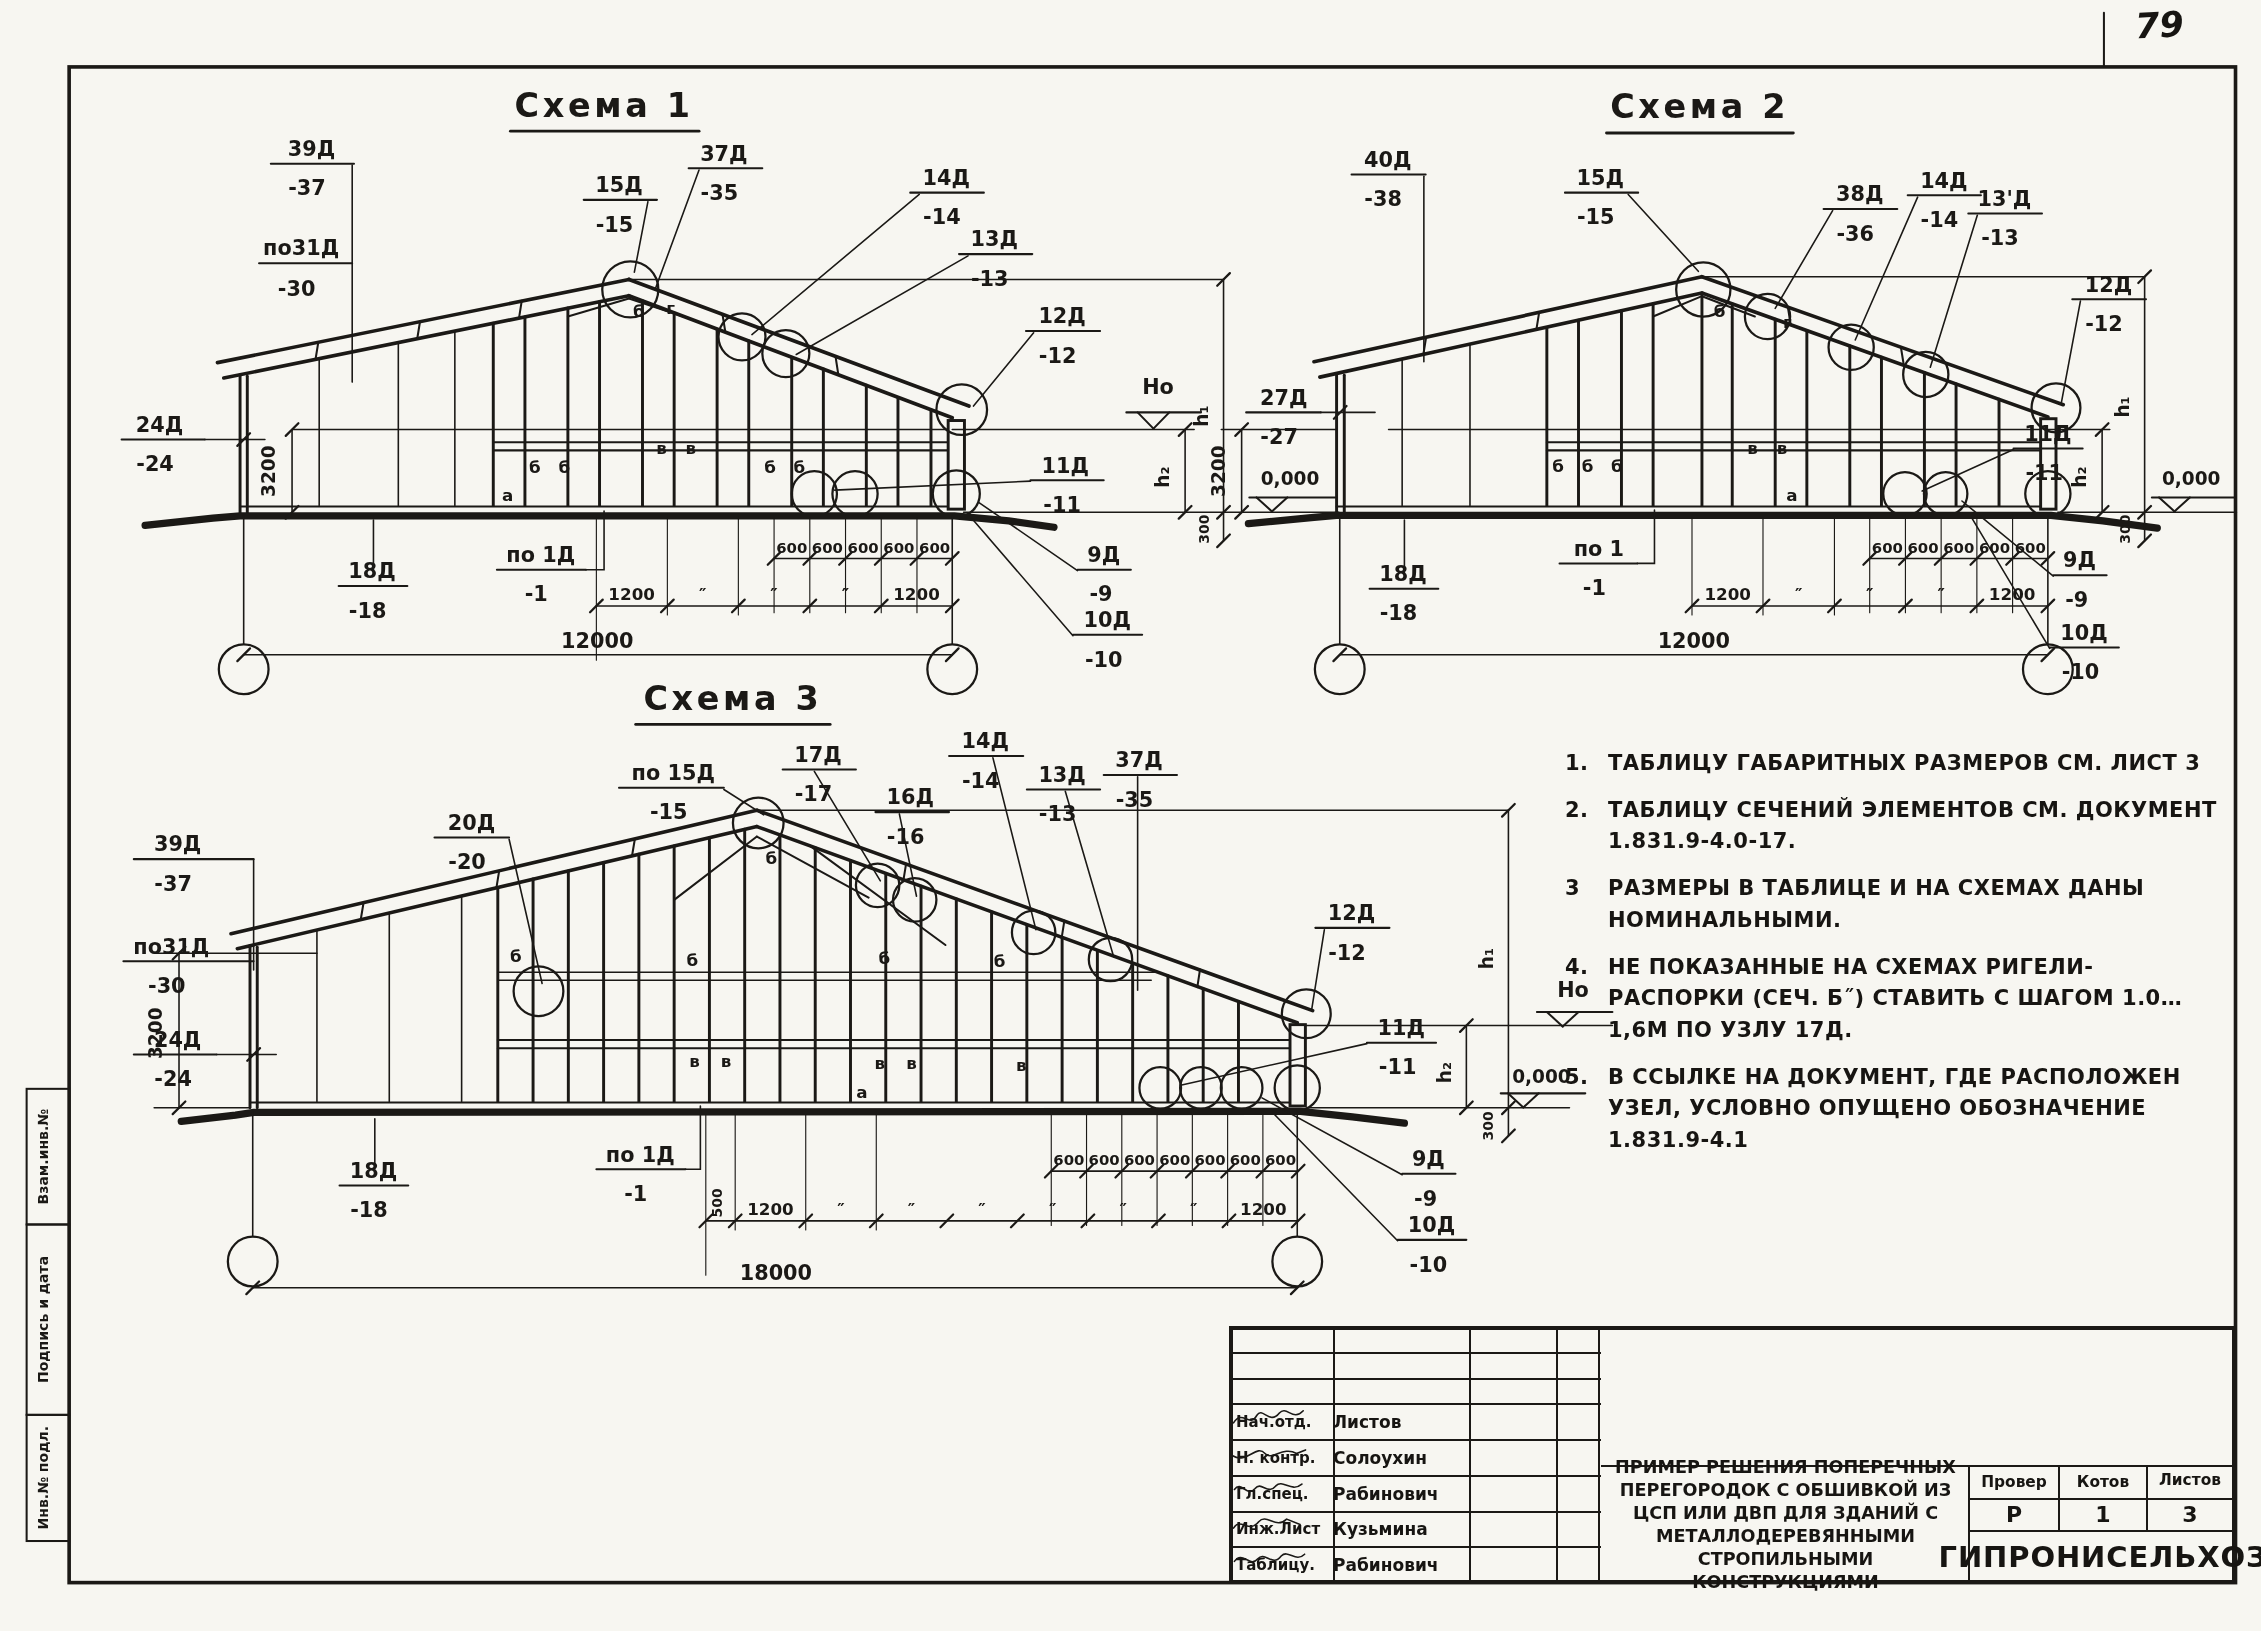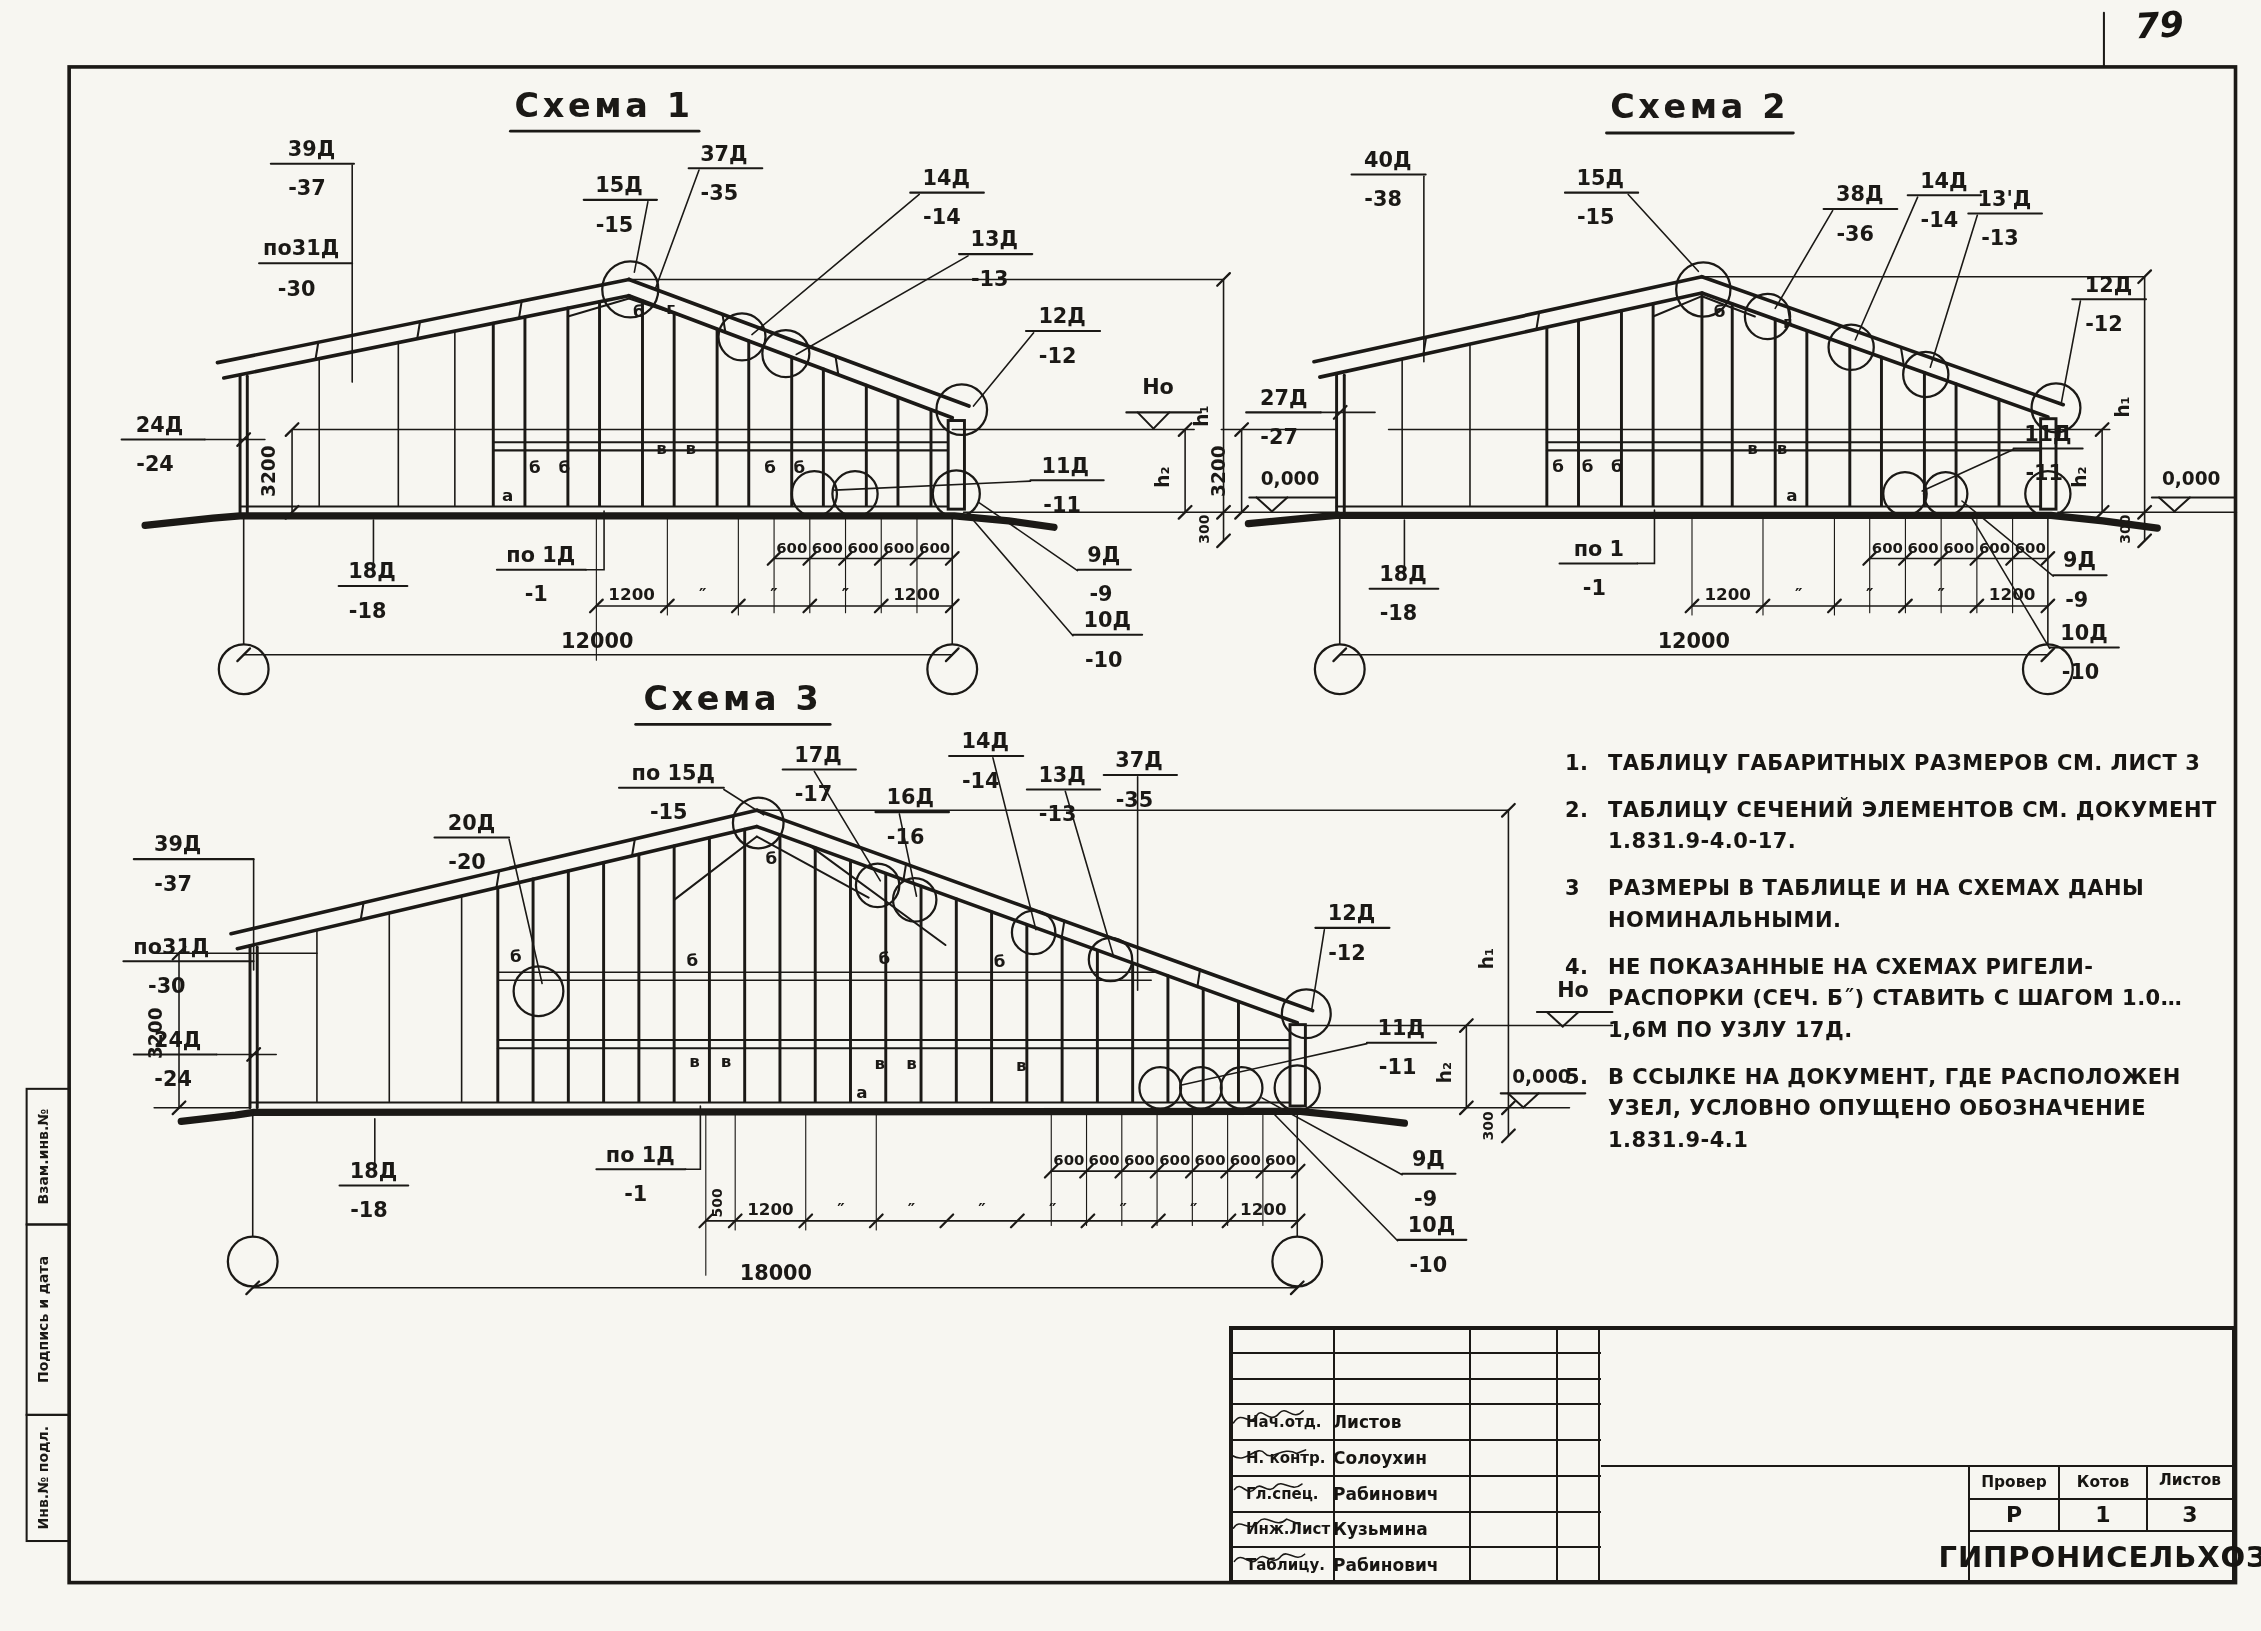--- a/index.html
+++ b/index.html
@@ -24,21 +24,21 @@
   .hl,.vl{position:absolute;background:#1b1916;}
   .docnum{position:absolute;left:372px;top:0;width:635px;height:141px;display:flex;
           align-items:center;justify-content:center;font-size:45px;font-weight:700;letter-spacing:4.5px;}
   .descr{position:absolute;left:372px;top:141px;width:369px;height:116px;display:flex;align-items:center;
          justify-content:center;text-align:center;font-size:17.6px;font-weight:700;line-height:1.3;
          text-transform:uppercase;padding:2.7px 6.3px;box-sizing:border-box;}
   .stcell{position:absolute;display:flex;align-items:center;justify-content:center;font-weight:700;}
   .org{position:absolute;left:741px;top:204px;width:266px;height:53px;display:flex;align-items:center;
        justify-content:center;font-size:29px;font-weight:700;letter-spacing:0.9px;}
   .sigrow{position:absolute;left:0;width:372px;height:36px;display:flex;align-items:center;}
-  .sigrow .role{width:104px;flex:0 0 104px;font-size:15px;font-weight:700;padding-left:17px;box-sizing:border-box;}
+  .sigrow .role{width:104px;flex:0 0 104px;font-size:15px;font-weight:700;padding-left:7px;box-sizing:border-box;}
   .sigrow .nm{width:136px;flex:0 0 136px;font-size:17px;font-weight:700;}
   .pagenum{position:absolute;left:2135px;top:3.6px;width:99px;font-size:35px;font-weight:700;
            font-style:italic;transform:rotate(-3deg);}
 </style>
 </head>
 <body>
 
 <div class="page">
 
 <svg width="2273" height="1631" viewBox="0 0 5025 3607">
@@ -823,20 +823,21 @@
         </svg>
   </div>
   <div class="sigrow" style="top:221px">
     <span class="role">Таблицу.</span>
     <span class="nm">Рабинович</span>
     <svg width="81" height="27" viewBox="0 0 180 60">
           <path d="M12,32 C30,6 46,48 64,26 C80,8 96,46 116,20 C132,4 148,36 168,16" class="w3"></path>
         </svg>
   </div>
 
+  <div class="descr">Пример решения поперечных перегородок с обшивкой из ЦСП или ДВП для зданий с металлодеревянными стропильными конструкциями</div>
 
   <div class="stcell" style="left:741px;top:140px;width:88px;height:32px;font-size:15.4px">Провер</div>
   <div class="stcell" style="left:831px;top:140px;width:86px;height:32px;font-size:15.4px">Котов</div>
   <div class="stcell" style="left:919px;top:140px;width:84px;height:28px;font-size:15.4px">Листов</div>
   <div class="stcell" style="left:741px;top:173px;width:88px;height:31px;font-size:22px">Р</div>
   <div class="stcell" style="left:831px;top:173px;width:86px;height:31px;font-size:22px">1</div>
   <div class="stcell" style="left:919px;top:173px;width:84px;height:31px;font-size:22px">3</div>
 
   <div class="org">ГИПРОНИСЕЛЬХОЗ</div>
 </div>

